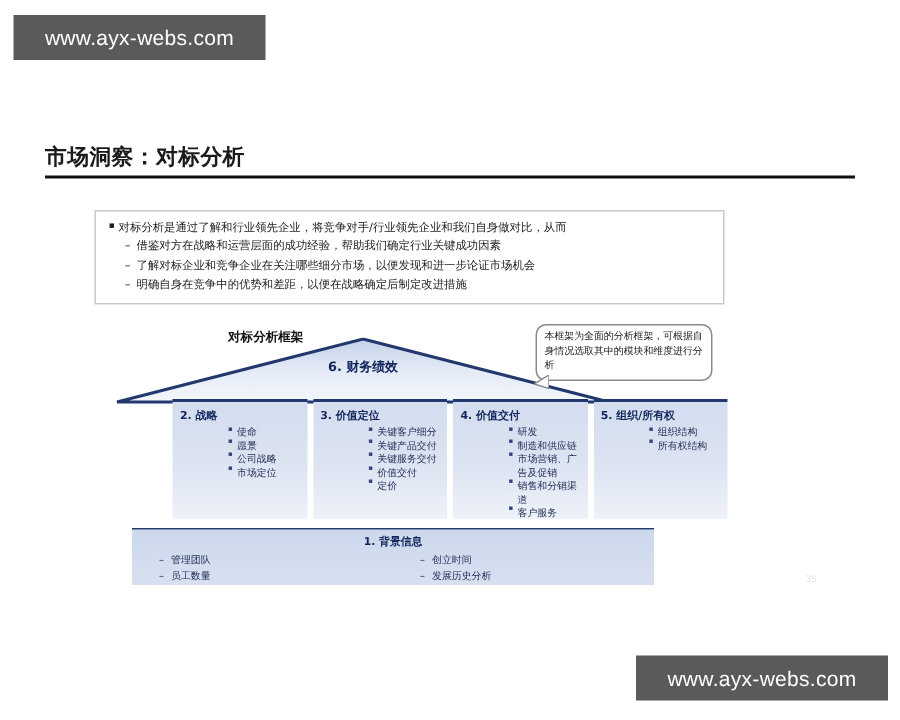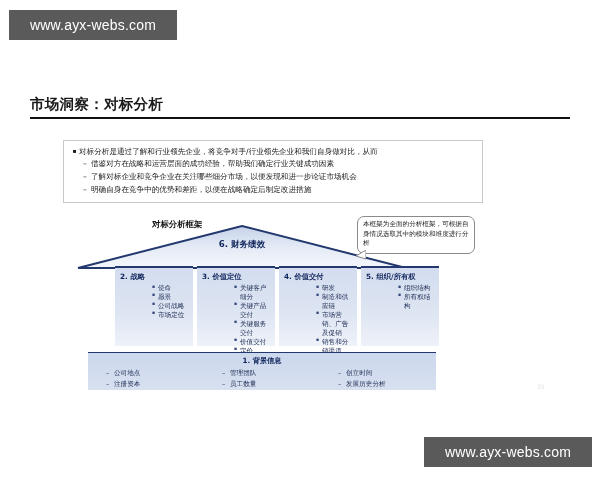--- a/index.html
+++ b/index.html
@@ -87,21 +87,21 @@
     font-size: 6.6px; color: #1c1c1c; line-height: 1.45;
   }
   #callout-tail {
     position: absolute; left: 356px; top: 250px;
     width: 10px; height: 10px;
   }
 
   
   #pillars {
     position: absolute; left: 115px; top: 266px;
-    width: 324px; height: 80px;
+    width: 370px; height: 80px;
     display: flex; gap: 4px;
   }
   .pillar {
     flex: 1 1 0;
     border-top: 2.2px solid #23386e;
     background: linear-gradient(to bottom, #d3ddef 0%, #dde4f2 55%, #eef2f9 100%);
     padding: 4px 4px 4px 5px;
   }
   .p-title { font-size: 7.3px; font-weight: bold; color: #11255c; margin-bottom: 2px; }
   .p-list { list-style: none; }
@@ -233,24 +233,20 @@
         <li>所有权结构</li>
       </ul>
     </div>
 
   </div>
 
   <div id="foundation">
     <div id="f-title">1. 背景信息</div>
     <div id="f-cols">
       <div class="fc">
-        <div>公司地点</div>
-        <div>注册资本</div>
-      </div>
-      <div class="fc">
         <div>管理团队</div>
         <div>员工数量</div>
       </div>
       <div class="fc">
         <div>创立时间</div>
         <div>发展历史分析</div>
       </div>
     </div>
   </div>
 

